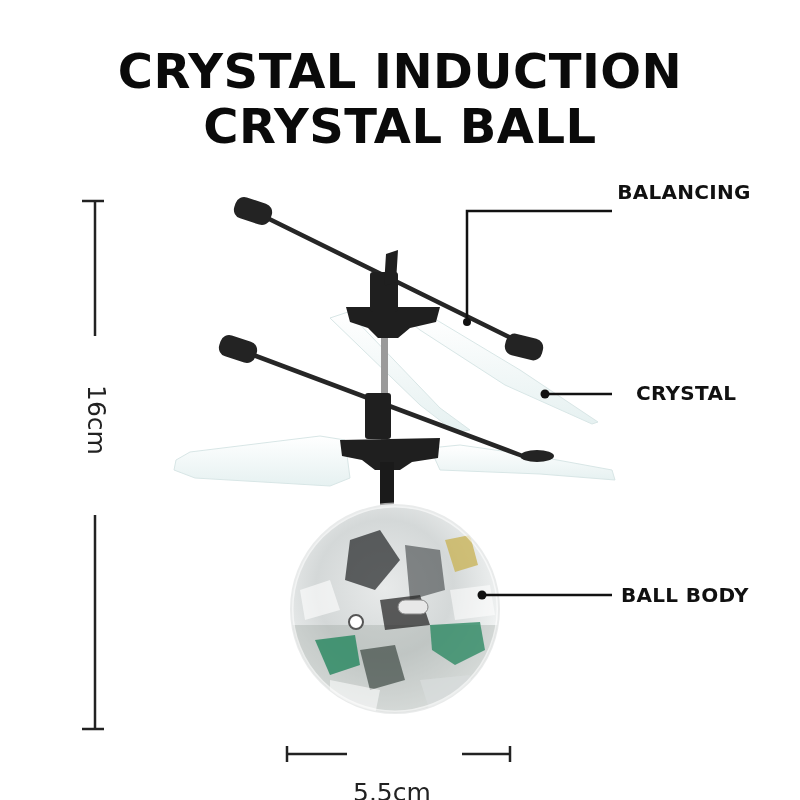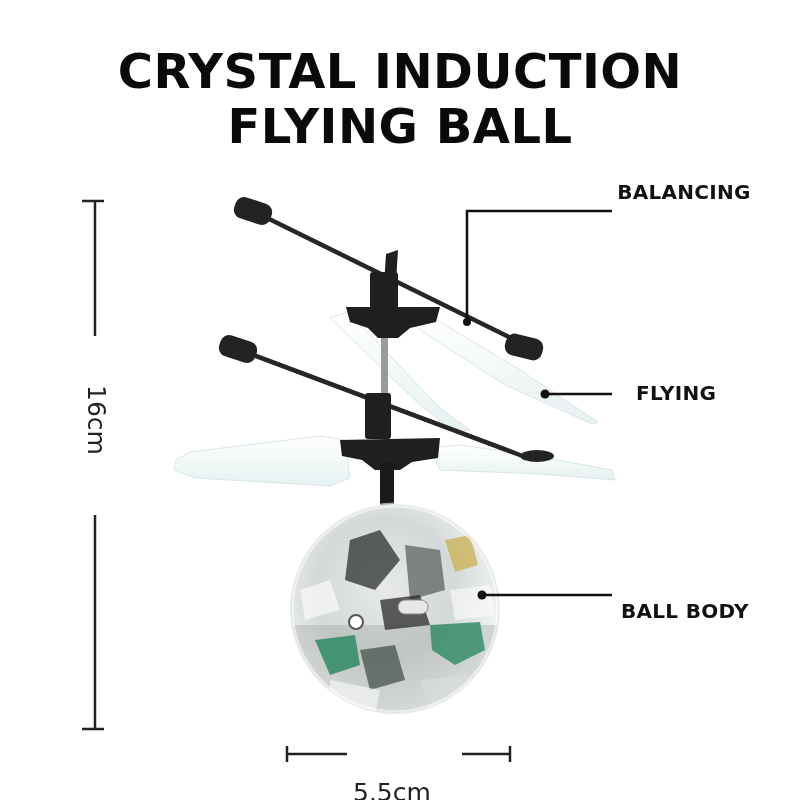--- a/index.html
+++ b/index.html
@@ -8,21 +8,21 @@
   .title.l1 { top:47px; }
   .title.l2 { top:102px; }
   .label { position:absolute; font-family:"DejaVu Sans", sans-serif; font-weight:bold; font-size:20px; line-height:28px; color:#111; text-align:center; letter-spacing:0.3px; }
   .dim-text { position:absolute; font-family:"DejaVu Sans", sans-serif; font-size:25px; color:#222; }
   svg.art { position:absolute; left:0; top:0; }
 </style>
 </head>
 <body>
 
 <div class="title l1">CRYSTAL INDUCTION</div>
-<div class="title l2">FLYING BALL</div>
+<div class="title l2">CRYSTAL BALL</div>
 
 <svg class="art" width="800" height="800" viewBox="0 0 800 800">
   <defs>
     <radialGradient id="ballGrad" cx="45%" cy="40%" r="60%">
       <stop offset="0%" stop-color="#e8eaea"></stop>
       <stop offset="55%" stop-color="#d4d8d8"></stop>
       <stop offset="100%" stop-color="#f4f6f6"></stop>
     </radialGradient>
     <linearGradient id="bladeGrad" x1="0" y1="0" x2="0" y2="1">
       <stop offset="0%" stop-color="#ffffff"></stop>
@@ -116,17 +116,17 @@
 
   <g stroke="#111" stroke-width="2.5">
     <line x1="482" y1="595" x2="612" y2="595"></line>
   </g>
   <circle cx="482" cy="595" r="4.5" fill="#111"></circle>
 </svg>
 
 <div class="label" style="left:614px; top:178px; width:140px;">
   <div>BALANCING</div>
 </div>
-<div class="label" style="left:636px; top:379px;">FLYING</div>
-<div class="label" style="left:621px; top:581px;margin-top:16px;">BALL BODY</div>
+<div class="label" style="left:636px; top:379px;">CRYSTAL</div>
+<div class="label" style="left:621px; top:581px;">BALL BODY</div>
 
 <div class="dim-text" style="left:56px; top:405px; width:80px; text-align:center; transform:rotate(90deg); transform-origin:center center; line-height:30px;">16cm</div>
 <div class="dim-text" style="left:353px; top:778px;">5.5cm</div>
 
 </body></html>

